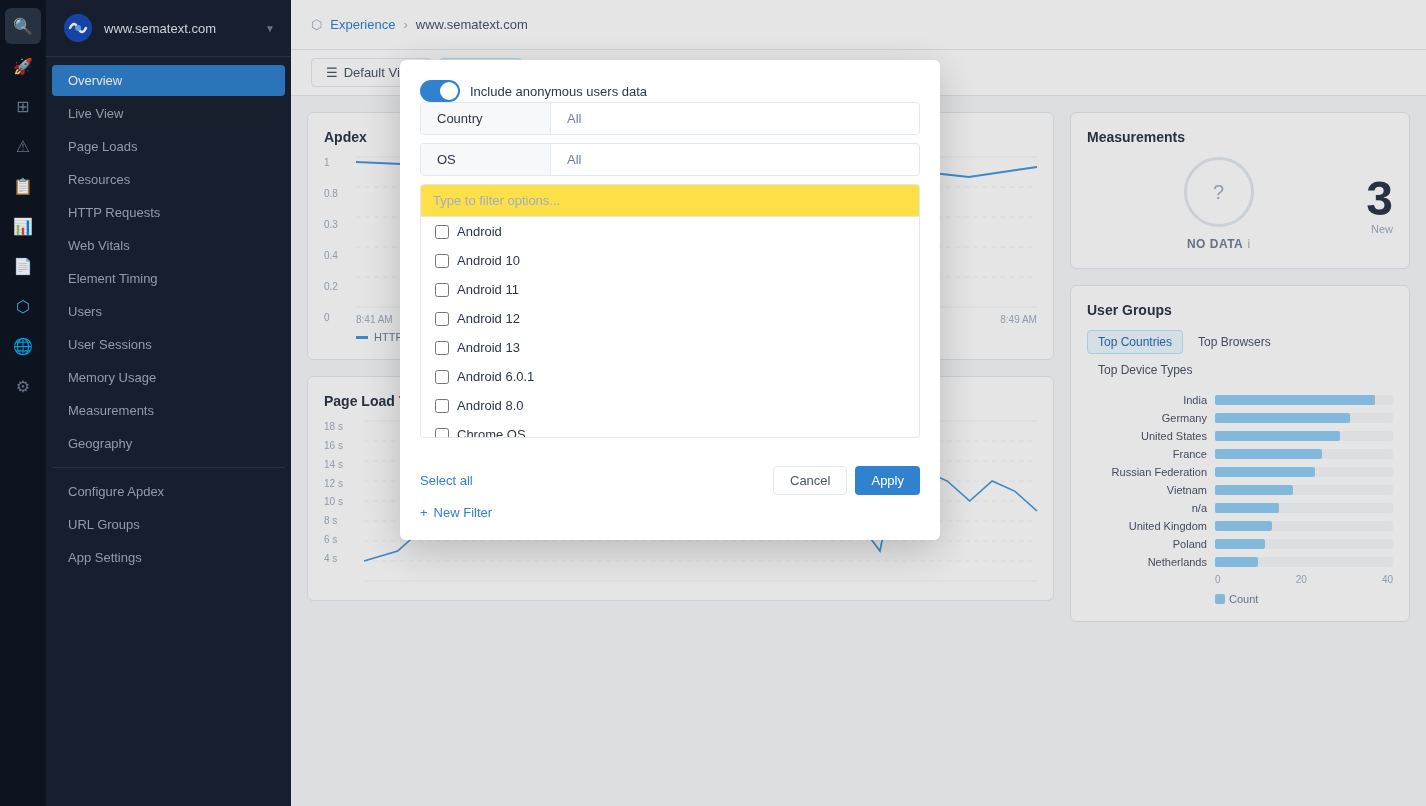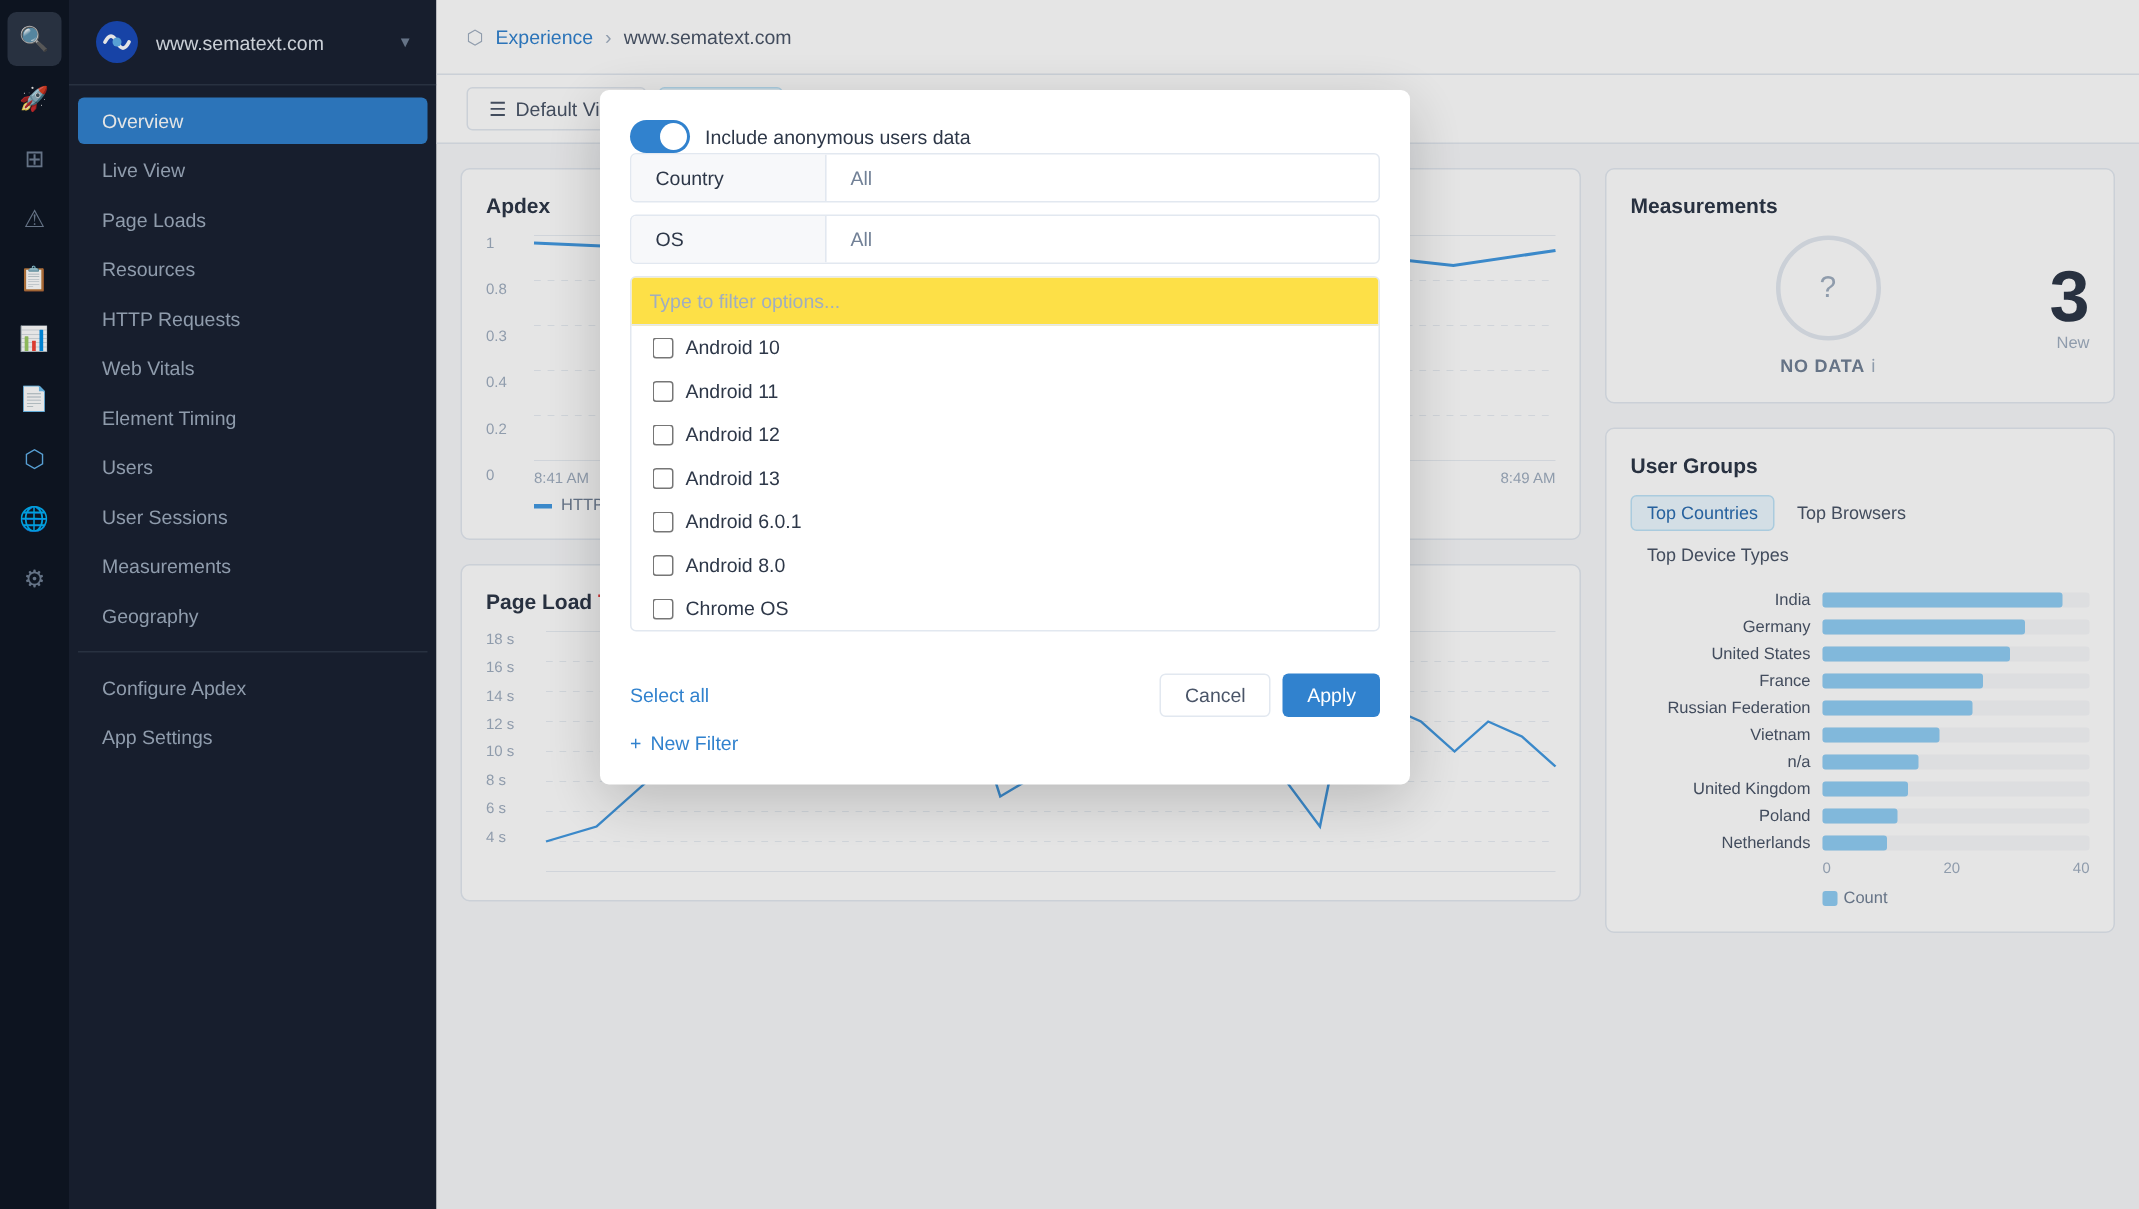--- a/index.html
+++ b/index.html
@@ -121,24 +121,26 @@
   <div class="sidebar-nav">
     <div class="nav-item active">Overview</div>
     <div class="nav-item">Live View</div>
     <div class="nav-item">Page Loads</div>
     <div class="nav-item">Resources</div>
     <div class="nav-item">HTTP Requests</div>
     <div class="nav-item">Web Vitals</div>
     <div class="nav-item">Element Timing</div>
     <div class="nav-item">Users</div>
     <div class="nav-item">User Sessions</div>
+    <div class="nav-item">Memory Usage</div>
     <div class="nav-item">Measurements</div>
     <div class="nav-item">Geography</div>
     <div style="border-top:1px solid #2d3748; margin: 8px 6px;"></div>
     <div class="nav-item">Configure Apdex</div>
+    <div class="nav-item">URL Groups</div>
     <div class="nav-item">App Settings</div>
   </div>
 </div>
 
 <div class="main">
 
   <div class="topbar">
     <span style="color:#a0aec0">⬡</span>
     <span class="breadcrumb-link">Experience</span>
     <span class="breadcrumb-sep">›</span>
@@ -354,20 +356,24 @@
     <div class="filter-key">OS</div>
     <div class="filter-value">All</div>
   </div>
 
   <div class="filter-dropdown">
     <input class="filter-search" type="text" placeholder="Type to filter options..." style="">
 
     <div class="filter-options">
       <div class="filter-option">
         <input type="checkbox" style="">
+        <span>Android</span>
+      </div>
+      <div class="filter-option">
+        <input type="checkbox" style="">
         <span>Android 10</span>
       </div>
       <div class="filter-option">
         <input type="checkbox" style="">
         <span>Android 11</span>
       </div>
       <div class="filter-option">
         <input type="checkbox" style="">
         <span>Android 12</span>
       </div>

